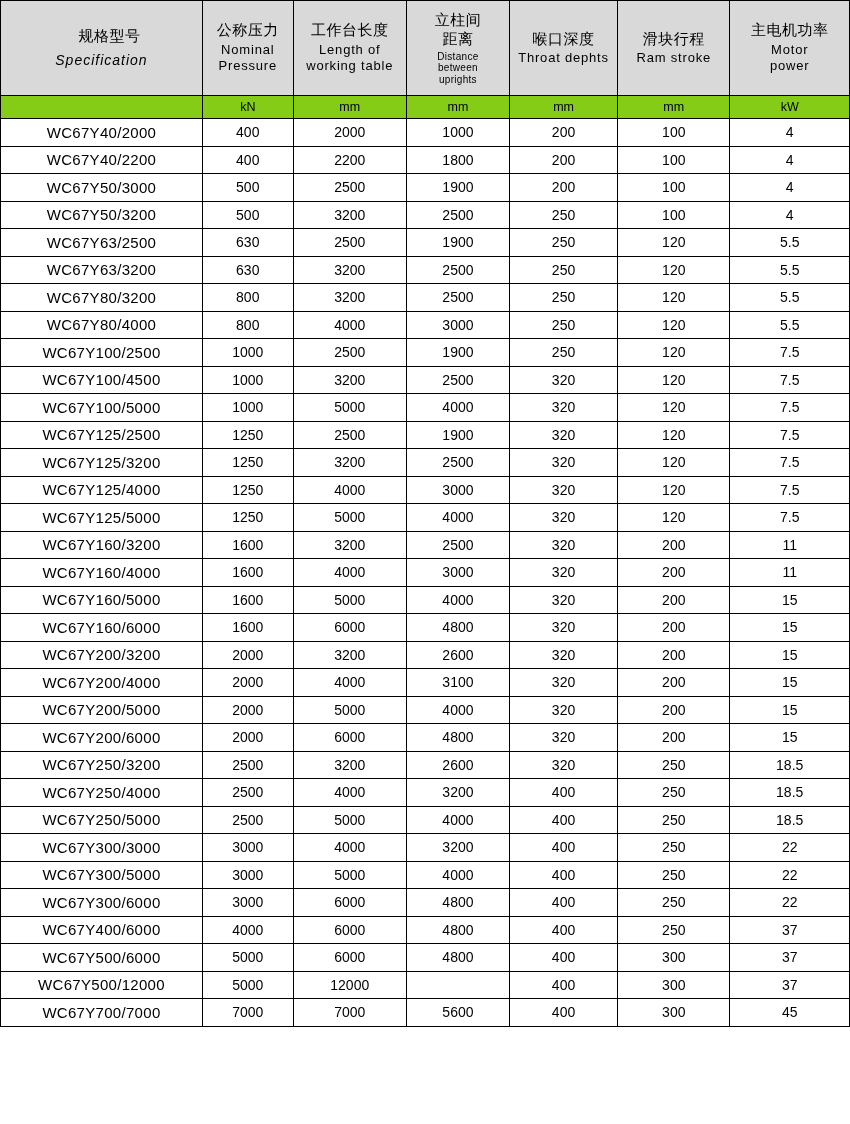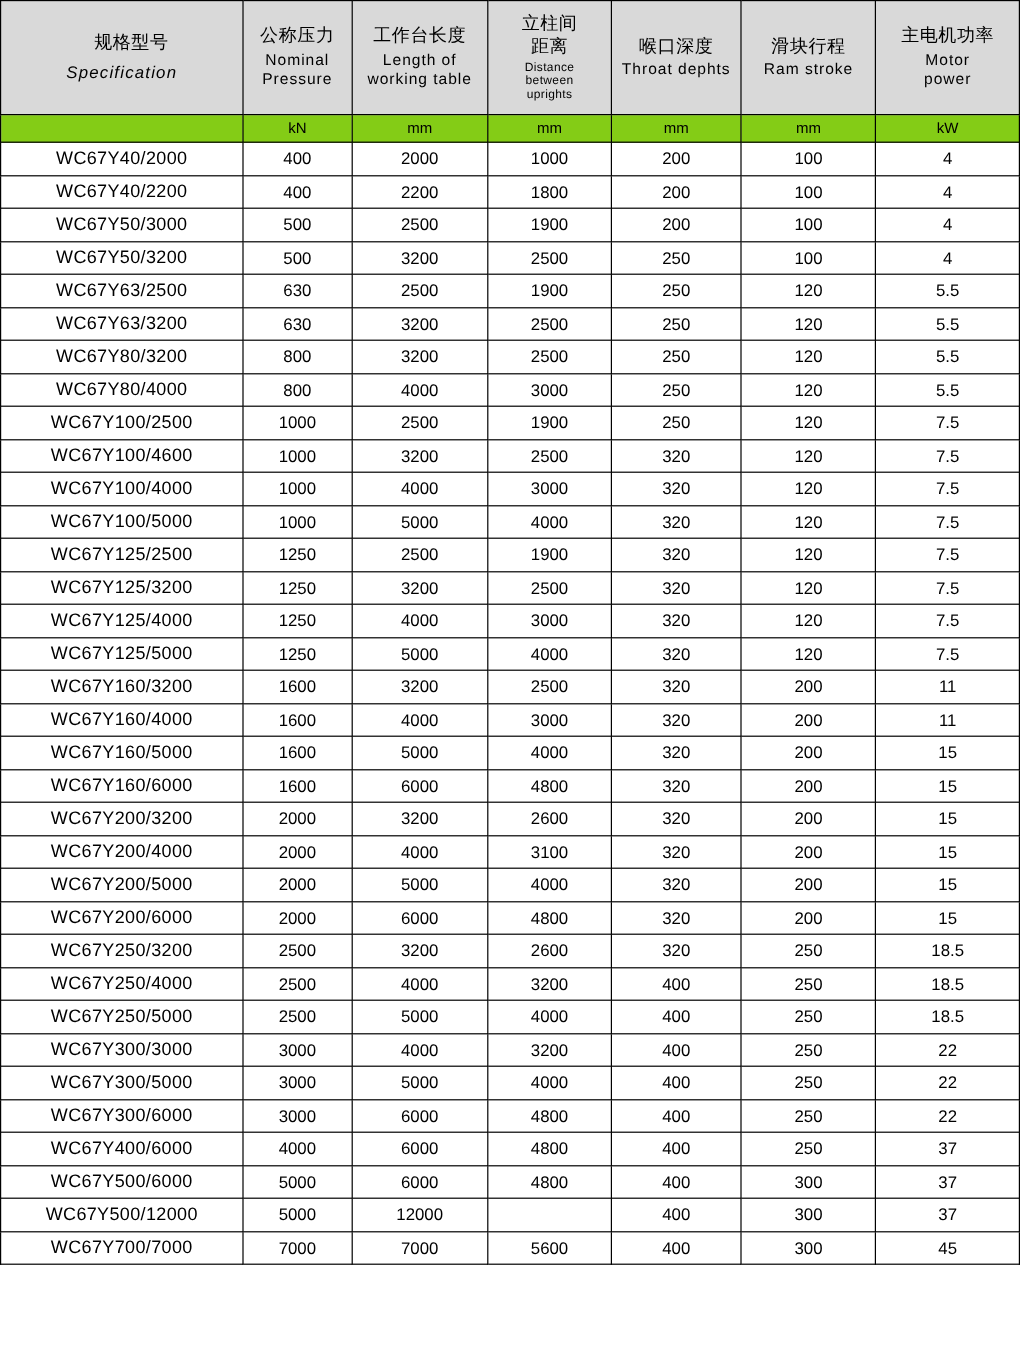--- a/index.html
+++ b/index.html
@@ -204,33 +204,24 @@
       <tr>
         <td class="model">WC67Y100/2500</td>
         <td>1000</td>
         <td>2500</td>
         <td>1900</td>
         <td>250</td>
         <td>120</td>
         <td>7.5</td>
       </tr>
       <tr>
-        <td class="model">WC67Y100/4600</td>
+        <td class="model">WC67Y100/4500</td>
         <td>1000</td>
         <td>3200</td>
         <td>2500</td>
-        <td>320</td>
-        <td>120</td>
-        <td>7.5</td>
-      </tr>
-      <tr>
-        <td class="model">WC67Y100/4000</td>
-        <td>1000</td>
-        <td>4000</td>
-        <td>3000</td>
         <td>320</td>
         <td>120</td>
         <td>7.5</td>
       </tr>
       <tr>
         <td class="model">WC67Y100/5000</td>
         <td>1000</td>
         <td>5000</td>
         <td>4000</td>
         <td>320</td>

